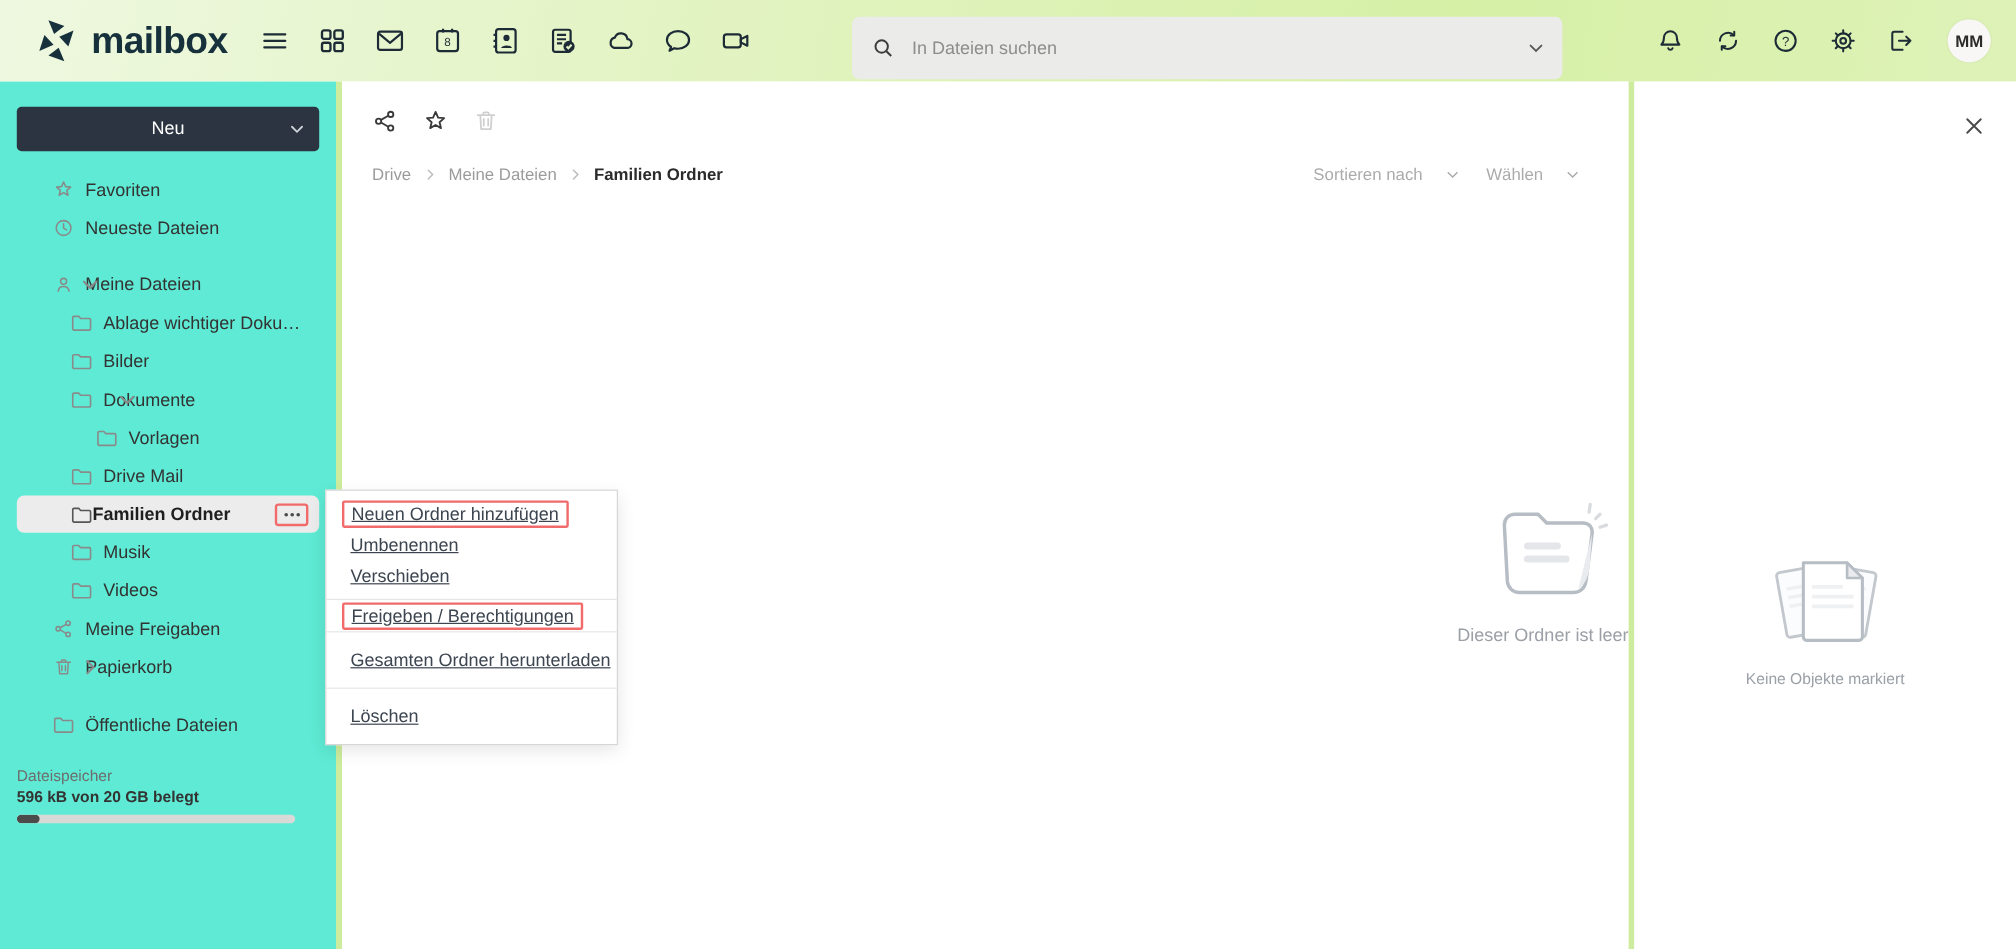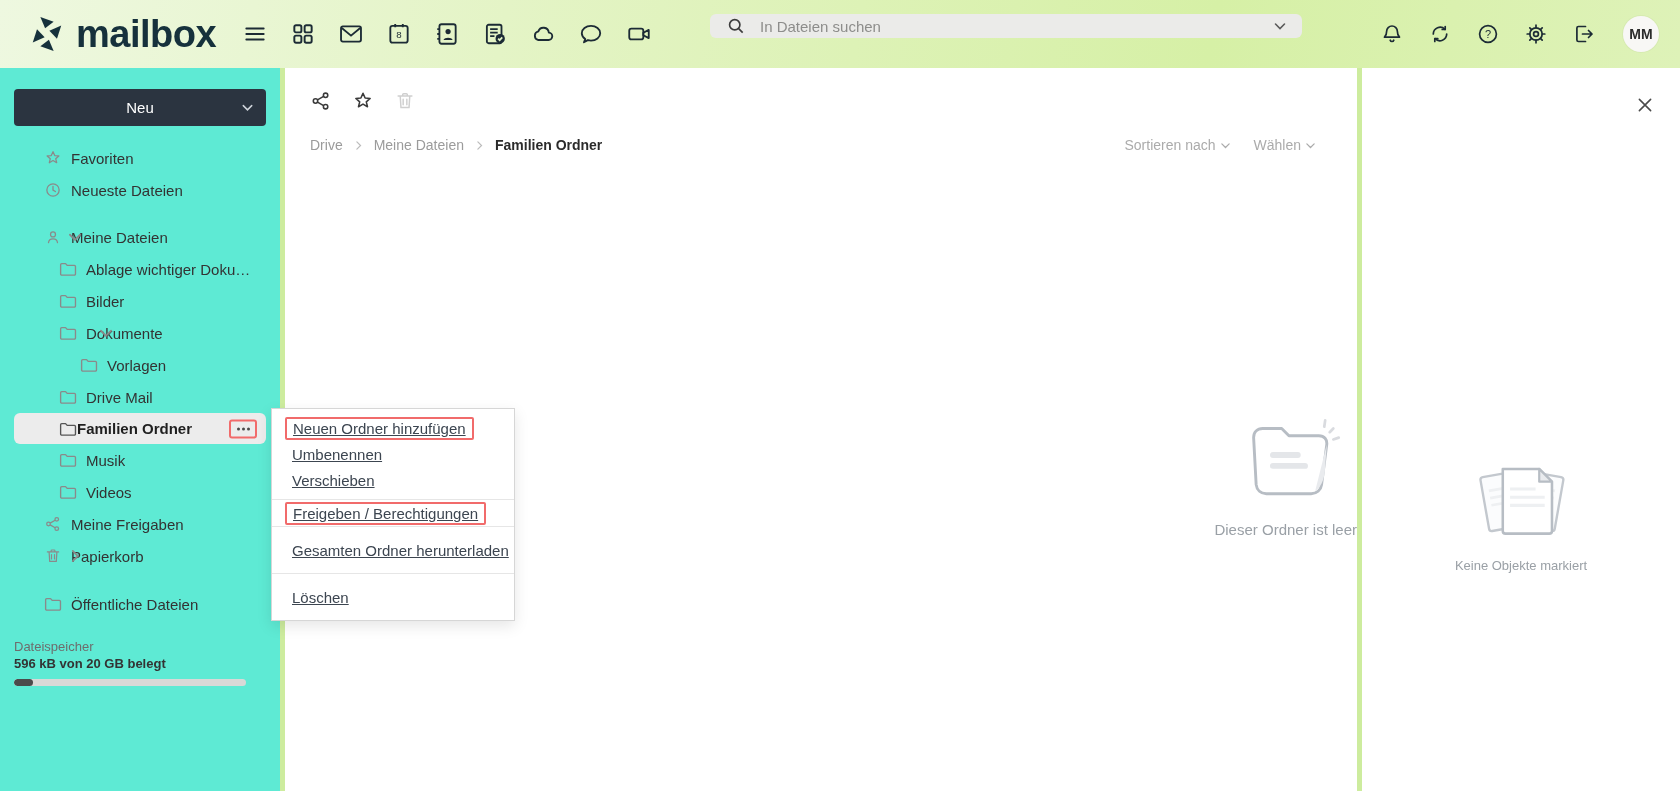--- a/index.html
+++ b/index.html
@@ -6,25 +6,25 @@
   html,body { width:1680px; height:791px; background:#fff; font-family:"Liberation Sans", sans-serif; }
   #app { position:relative; width:1680px; height:791px; overflow:hidden; background:#fff; }
 
   
   .topbar {
     position:absolute; top:0; left:0; width:1680px; height:68px;
     background:linear-gradient(100deg,#eef8e0 0%,#e4f4c6 30%,#d6f0a6 72%,#def2b8 100%);
     display:flex; align-items:center;
   }
   .logo { display:flex; align-items:center; gap:10px; margin-left:28px; }
-  .logo-text { font-size:38px; font-weight:bold; color:#16313c; letter-spacing:-0.5px; }
+  .logo-text { font-size:31px; font-weight:bold; color:#16313c; letter-spacing:-0.5px; }
   .appnav { display:flex; align-items:center; gap:22px; margin-left:26px; color:#1c2b35; }
   .appnav .icon { width:26px; height:26px; cursor:pointer; }
   .searchbar {
-    position:absolute; left:710px; top:14px; width:592px; height:24px;
+    position:absolute; left:710px; top:14px; width:592px; height:52px;
     background:#ebebe9; border-radius:6px; display:flex; align-items:center; padding:0 14px 0 16px;
   }
   .searchbar .icon { width:20px; height:20px; color:#3c3c3c; flex:none; }
   .searchbar input {
     flex:1; border:none; outline:none; background:transparent; margin-left:14px;
     font-size:15px; color:#333; font-family:"Liberation Sans",sans-serif;
   }
   .searchbar input::placeholder { color:#8d8d8b; }
   .searchbar .chev { width:16px; height:16px; color:#5a5a5a; flex:none; cursor:pointer; }
   .topicons { position:absolute; right:84px; top:0; height:68px; display:flex; align-items:center; gap:24px; color:#1c2b35; }
@@ -75,21 +75,21 @@
   .c-toolbar { display:flex; align-items:center; gap:20px; padding:22px 0 0 25px; }
   .c-toolbar .icon { width:22px; height:22px; cursor:pointer; }
   .tb-active { color:#3a3a3a; }
   .tb-disabled { color:#cfcfcf; cursor:default; }
   .crumb-row { display:flex; align-items:center; margin:25px 40px 0 25px; font-size:14px; }
   .crumbs { display:flex; align-items:center; gap:9px; color:#9b9b9b; }
   .crumbs .chev { width:13px; height:13px; color:#bcbcbc; }
   .crumb { cursor:pointer; }
   .crumb.current { color:#2b2b2b; font-weight:bold; cursor:default; }
   .sorters { margin-left:auto; display:flex; align-items:center; gap:22px; color:#ababab; font-size:14px; }
-  .sorters .ctrl { display:flex; align-items:center; gap:3px; cursor:pointer; }
+  .sorters .ctrl { display:flex; align-items:center; gap:18px; cursor:pointer; }
   .sorters .chev { width:13px; height:13px; }
   .empty-state { position:absolute; top:337px; left:0; right:0; display:flex; flex-direction:column; align-items:flex-end; }
   .empty-state .msg { margin-top:20px; font-size:15px; color:#9aa0a6; }
 
   
   .rightpanel { position:absolute; right:0; top:68px; bottom:0; width:318px; background:#fff; }
   .close-btn { position:absolute; top:28px; right:26px; width:18px; height:18px; color:#4a4a4a; cursor:pointer; }
   .rp-empty { position:absolute; top:390px; left:0; right:0; display:flex; flex-direction:column; align-items:center; }
   .rp-empty .msg { margin-top:18px; font-size:13px; color:#9aa0a6; }
 

